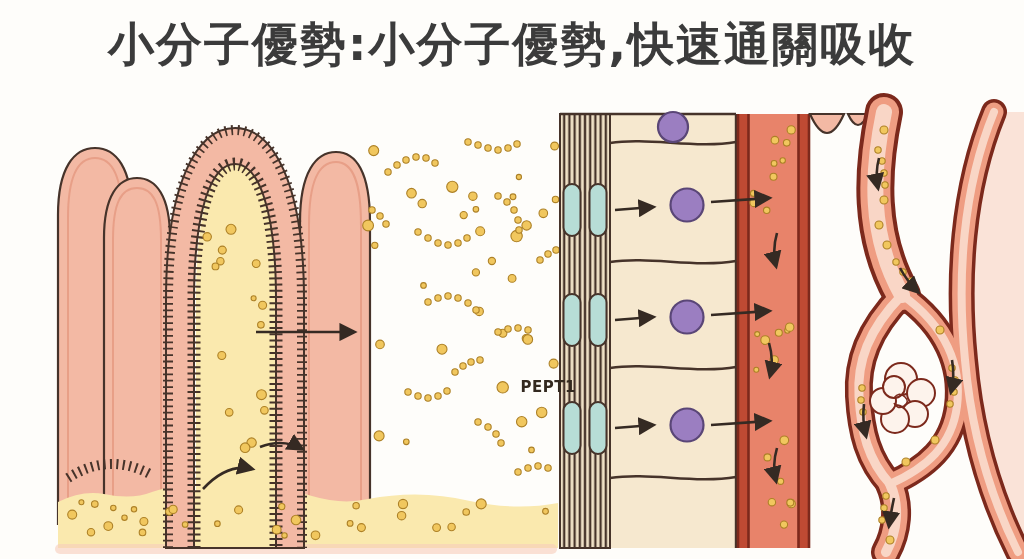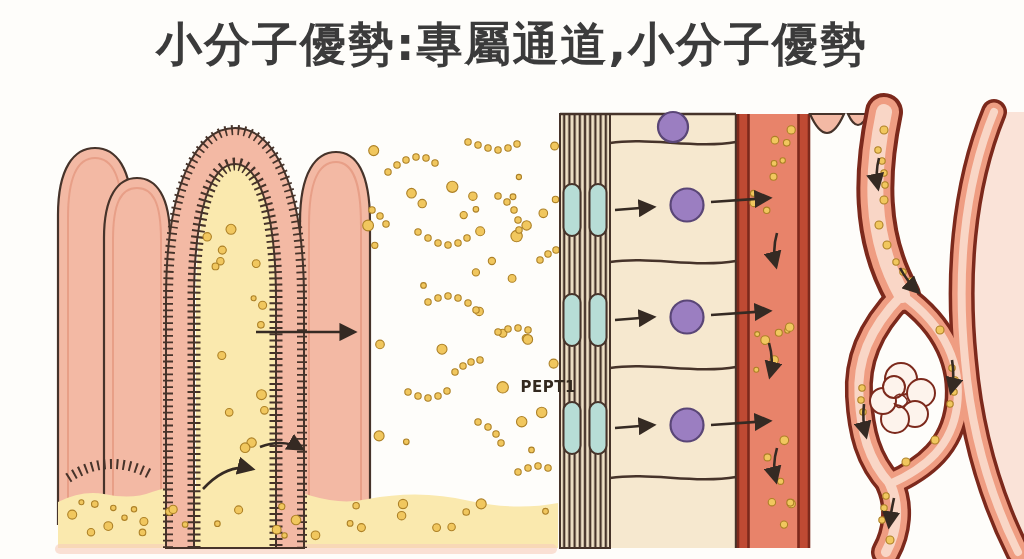--- a/index.html
+++ b/index.html
@@ -44,21 +44,21 @@
   .bulb-squiggle{fill:none;stroke:var(--vessel-wall-dark);stroke-width:1.6;}
   .arrow{fill:none;stroke:var(--arrow-color);stroke-width:2.6;marker-end:url(#arrowhead);}
   .arrowhead-path{fill:var(--arrow-color);}
   .mol{fill:var(--molecule-yellow);stroke:var(--molecule-outline);stroke-width:1.1;}
   .pept1{font:600 15px "DejaVu Sans",sans-serif;fill:#33291f;letter-spacing:.5px;}
 </style>
 </head>
 <body>
 
 <div class="stage">
-  <h1 class="title">小分子優勢:專屬通道,小分子優勢</h1>
+  <h1 class="title">小分子優勢:小分子優勢,快速通關吸收</h1>
 
   <svg id="scene" width="1024" height="559" viewBox="0 0 1024 559">
     <defs>
       <pattern id="brushstripes" width="5.2" height="12" patternUnits="userSpaceOnUse">
         <rect class="pat-bg" width="5.2" height="12"></rect>
         <line class="pat-line" x1="2.6" y1="0" x2="2.6" y2="12"></line>
       </pattern>
       <marker id="arrowhead" viewBox="0 0 10 10" refX="8" refY="5" markerWidth="7" markerHeight="7" orient="auto-start-reverse">
         <path class="arrowhead-path" d="M0,0 L10,5 L0,10 z"></path>
       </marker>

